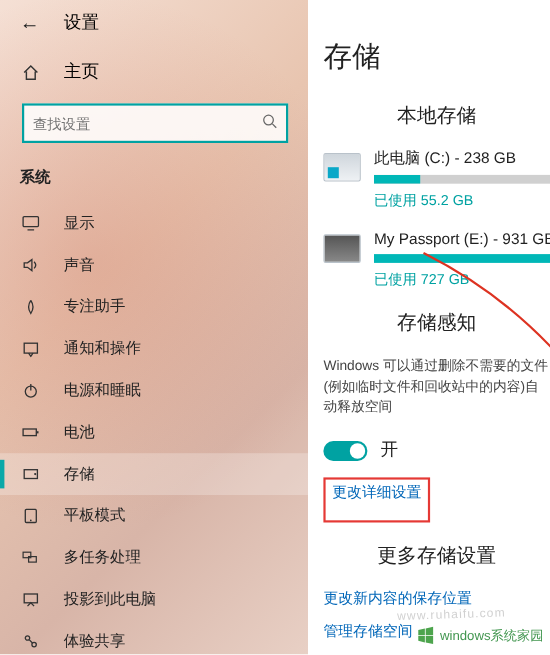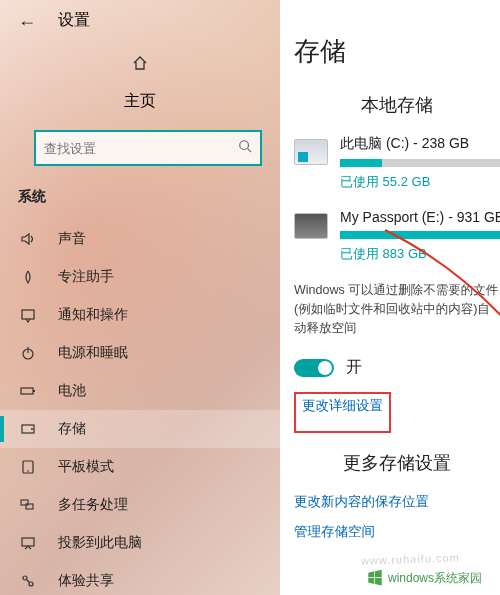--- a/index.html
+++ b/index.html
@@ -2,23 +2,23 @@
 <html><head>
 <meta charset="utf-8">
 <style>
   * { box-sizing: border-box; margin: 0; padding: 0; font-family: "Segoe UI", "Microsoft YaHei", sans-serif; }
   body { width: 500px; height: 595px; overflow: hidden; background: #fff; position: relative; }
   .app { display: flex; width: 100%; height: 100%; }
   .sidebar { width: 280px; height: 100%; background: linear-gradient(135deg, #f5e0d5 0%, #e8c5b0 40%, #d8b5a8 70%, #e8d0c5 100%); padding: 10px 0 0 0; position: relative; }
   .sidebar::before { content: ""; position: absolute; inset: 0; background: radial-gradient(circle at 30% 40%, rgba(200,100,80,0.25), transparent 60%); pointer-events: none; }
   .top-row { display: flex; align-items: center; gap: 22px; padding: 0 18px 18px 18px; position: relative; }
   .back-arrow { font-size: 18px; color: #222; }
-  .home-row { display: flex; align-items: center; gap: 20px; padding: 6px 18px 18px 18px; position: relative; flex-direction: column; }
+  .home-row { display: flex; align-items: center; gap: 20px; padding: 6px 18px 18px 18px; position: relative; }
   .icon-slot { width: 20px; display: inline-flex; justify-content: center; color: #333; }
-  .search-wrap { padding: 0 18px 18px 34px; position: relative; }
+  .search-wrap { padding: 0 18px 18px 20px; position: relative; }
   .search { display: flex; align-items: center; border: 2px solid #00a2a2; background: rgba(255,255,255,0.85); height: 36px; padding: 0 8px; }
   .search input { flex: 1; border: none; background: transparent; outline: none; font-size: 13px; color: #555; }
   .section-label { padding: 4px 18px 14px 18px; font-weight: 600; font-size: 14px; color: #222; position: relative; }
   .nav { list-style: none; position: relative; }
   .nav li { display: flex; align-items: center; gap: 20px; padding: 10px 18px; font-size: 14px; color: #222; position: relative; cursor: pointer; }
   .nav li.active::before { content: ""; position: absolute; left: 0; top: 6px; bottom: 6px; width: 4px; background: #0aa8a8; }
   .nav li.active { background: rgba(255,255,255,0.25); }
   .main { flex: 1; padding: 34px 0 0 14px; color: #222; position: relative; overflow: hidden; }
   h1 { font-size: 26px; font-weight: 400; margin-bottom: 24px; }
   h2 { font-size: 18px; font-weight: 400; margin: 6px 0 18px 0; text-align: center; }
@@ -32,21 +32,21 @@
   .bar-fill { height: 100%; background: #00b7b7; }
   .drive-used { font-size: 13px; color: #00a2a2; }
   .sense-desc { font-size: 12.5px; color: #444; line-height: 1.5; margin-bottom: 20px; }
   .toggle-row { display: flex; align-items: center; gap: 12px; margin-bottom: 14px; }
   .toggle { width: 40px; height: 18px; border-radius: 9px; background: #00a2a2; position: relative; }
   .toggle::after { content: ""; position: absolute; right: 2px; top: 2px; width: 14px; height: 14px; border-radius: 50%; background: #fff; }
   .link { color: #0066b8; font-size: 13.5px; margin-bottom: 12px; display: block; cursor: pointer; }
   .highlight-box { border: 2px solid #e53935; display: inline-block; padding: 3px 6px; margin-bottom: 12px; }
   .highlight-box .link { margin-bottom: 13px; }
   .arrow-annot { position: absolute; left: 95px; top: 225px; pointer-events: none; }
-  .watermark { position: absolute; right: 18px; bottom: 8px; display: flex; align-items: center; gap: 4px; font-size: 12px; color: #2e8b3d; opacity: 0.9; }
+  .watermark { position: absolute; right: 6px; bottom: 8px; display: flex; align-items: center; gap: 4px; font-size: 12px; color: #2e8b3d; opacity: 0.9; }
   .watermark svg { width: 18px; height: 18px; }
   .wm2 { position: absolute; right: 40px; bottom: 30px; font-size: 11px; color: rgba(120,120,120,0.35); transform: rotate(-2deg); letter-spacing: 1px; }
 </style>
 </head>
 <body>
 
 <div class="app">
 
   <div class="sidebar">
     <div class="top-row">
@@ -67,20 +67,29 @@
         <span>
           <svg width="14" height="14" viewBox="0 0 16 16">
               <circle cx="7" cy="7" r="5" fill="none" stroke="#666" stroke-width="1.3"></circle>
               <line x1="11" y1="11" x2="15" y2="15" stroke="#666" stroke-width="1.3"></line>
             </svg>
         </span>
       </div>
     </div>
     <div class="section-label">系统</div>
     <ul class="nav" id="nav-list">
+        <li>
+          <span class="icon-slot">
+            <svg width="16" height="16" viewBox="0 0 16 16">
+              <rect x="1" y="2" width="14" height="9" rx="1" fill="none" stroke="#333" stroke-width="1.2"></rect>
+              <line x1="5" y1="14" x2="11" y2="14" stroke="#333" stroke-width="1.2"></line>
+            </svg>
+          </span>
+          <span>显示</span>
+        </li>
         <li>
           <span class="icon-slot">
             <svg width="16" height="16" viewBox="0 0 16 16">
               <path d="M2 6 H5 L9 3 V13 L5 10 H2 Z" fill="none" stroke="#333" stroke-width="1.2"></path>
               <path d="M11 5 Q14 8 11 11" fill="none" stroke="#333" stroke-width="1.2"></path>
             </svg>
           </span>
           <span>声音</span>
         </li>
         <li>
@@ -182,25 +191,26 @@
             <div class="drive-used">已使用 55.2 GB</div>
           </div>
         </div>
         <div class="drive">
           <div class="drive-icon ext"></div>
           <div class="drive-body">
             <div class="drive-title">My Passport (E:) - 931 GB</div>
             <div class="bar">
               <div class="bar-fill" style="width: 100%;"></div>
             </div>
-            <div class="drive-used">已使用 883 GB</div>
+            <div class="drive-used">已使用 727 GB</div>
           </div>
         </div>
       </div>
 
+    <h2>存储感知</h2>
     <div class="sense-desc">Windows 可以通过删除不需要的文件(例如临时文件和回收站中的内容)自动释放空间</div>
     <div class="toggle-row">
       <div class="toggle"></div>
       <span>开</span>
     </div>
     <div class="highlight-box">
       <span class="link">更改详细设置</span>
     </div>
 
     <h2>更多存储设置</h2>

